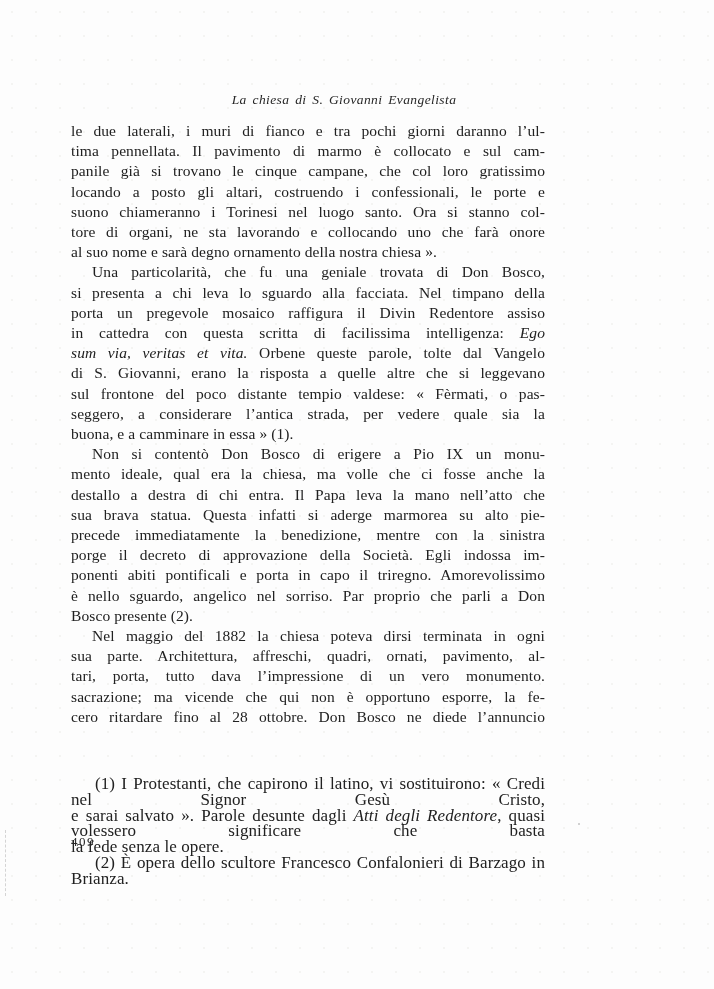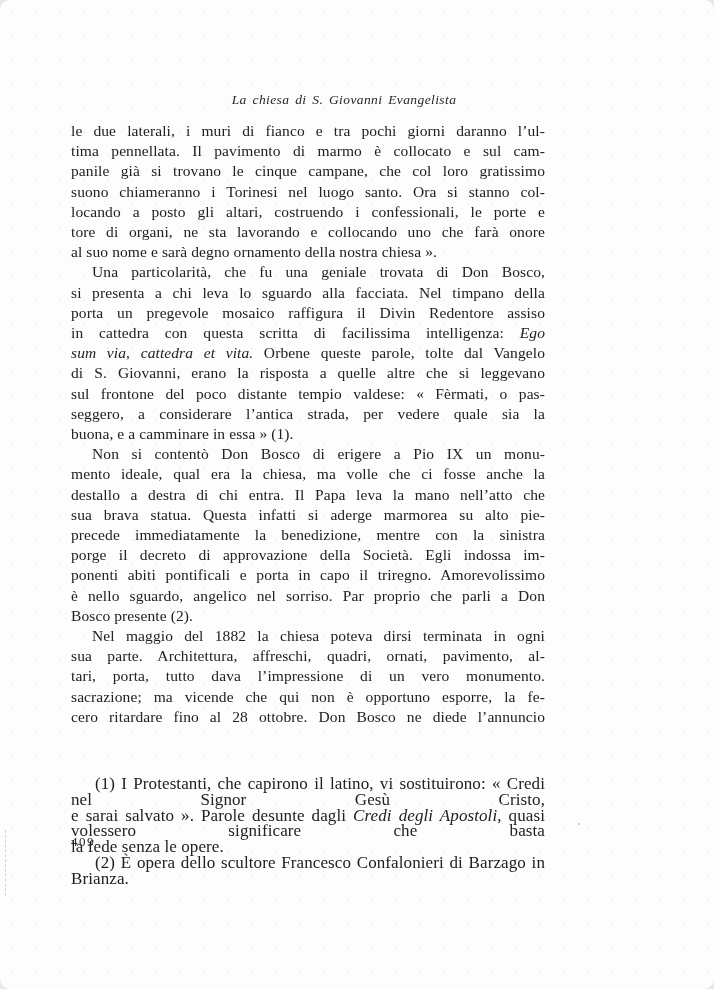--- a/index.html
+++ b/index.html
@@ -6,21 +6,20 @@
   .page{
     position:relative;
     width:714px;height:989px;
     margin:0 auto;
     background:#fdfdfd;
     background-image:radial-gradient(circle,#f4f4f2 1px,rgba(255,255,255,0) 1.3px);
     background-size:24px 24px;
     color:#212121;
     font-family:"Liberation Serif","DejaVu Serif",serif;
     overflow:hidden;
-    border-radius:10px;
   }
   .running-head{
     position:absolute;top:92px;left:107px;width:474px;
     text-align:center;
     font-style:italic;
     font-size:13.5px;
     letter-spacing:0.4px;
     word-spacing:2px;
     color:#262626;
   }
@@ -69,31 +68,31 @@
 <body>
 
 <div class="page">
   <div class="running-head">La chiesa di S. Giovanni Evangelista</div>
 
   <div class="body-text">
       <div class="para">
         <div class="line just first"><span>le due laterali, i muri di fianco e tra pochi giorni daranno l’ul-</span></div>
         <div class="line just"><span>tima pennellata. Il pavimento di marmo è collocato e sul cam-</span></div>
         <div class="line just"><span>panile già si trovano le cinque campane, che col loro gratissimo</span></div>
+        <div class="line just"><span>locando a posto gli altari, costruendo i confessionali, le porte e</span></div>
         <div class="line just"><span>suono chiameranno i Torinesi nel luogo santo. Ora si stanno col-</span></div>
-        <div class="line just"><span>locando a posto gli altari, costruendo i confessionali, le porte e</span></div>
         <div class="line just"><span>tore di organi, ne sta lavorando e collocando uno che farà onore</span></div>
         <div class="line"><span>al suo nome e sarà degno ornamento della nostra chiesa ».</span></div>
       </div>
       <div class="para indent">
         <div class="line just first"><span>Una particolarità, che fu una geniale trovata di Don Bosco,</span></div>
         <div class="line just"><span>si presenta a chi leva lo sguardo alla facciata. Nel timpano della</span></div>
         <div class="line just"><span>porta un pregevole mosaico raffigura il Divin Redentore assiso</span></div>
         <div class="line just"><span>in cattedra con questa scritta di facilissima intelligenza: </span><span class="it">Ego</span></div>
-        <div class="line just"><span class="it">sum via, cattedra et vita.</span><span> Orbene queste parole, tolte dal Vangelo</span></div>
+        <div class="line just"><span class="it">sum via, veritas et vita.</span><span> Orbene queste parole, tolte dal Vangelo</span></div>
         <div class="line just"><span>di S. Giovanni, erano la risposta a quelle altre che si leggevano</span></div>
         <div class="line just"><span>sul frontone del poco distante tempio valdese: « Fèrmati, o pas-</span></div>
         <div class="line just"><span>seggero, a considerare l’antica strada, per vedere quale sia la</span></div>
         <div class="line"><span>buona, e a camminare in essa » (1).</span></div>
       </div>
       <div class="para indent">
         <div class="line just first"><span>Non si contentò Don Bosco di erigere a Pio IX un monu-</span></div>
         <div class="line just"><span>mento ideale, qual era la chiesa, ma volle che ci fosse anche la</span></div>
         <div class="line just"><span>destallo a destra di chi entra. Il Papa leva la mano nell’atto che</span></div>
         <div class="line just"><span>sua brava statua. Questa infatti si aderge marmorea su alto pie-</span></div>
@@ -108,21 +107,21 @@
         <div class="line just"><span>sua parte. Architettura, affreschi, quadri, ornati, pavimento, al-</span></div>
         <div class="line just"><span>tari, porta, tutto dava l’impressione di un vero monumento.</span></div>
         <div class="line just"><span>sacrazione; ma vicende che qui non è opportuno esporre, la fe-</span></div>
         <div class="line just"><span>cero ritardare fino al 28 ottobre. Don Bosco ne diede l’annuncio</span></div>
       </div>
     </div>
 
   <div class="footnotes">
       <div class="para indent">
         <div class="line just first"><span>(1) I Protestanti, che capirono il latino, vi sostituirono: « Credi nel Signor Gesù Cristo,</span></div>
-        <div class="line just"><span>e sarai salvato ». Parole desunte dagli </span><span class="it">Credi degli Apostoli</span><span>, quasi volessero significare che basta</span></div>
+        <div class="line just"><span>e sarai salvato ». Parole desunte dagli </span><span class="it">Atti degli Redentore</span><span>, quasi volessero significare che basta</span></div>
         <div class="line"><span>la fede senza le opere.</span></div>
       </div>
       <div class="para indent">
         <div class="line first"><span>(2) È opera dello scultore Francesco Confalonieri di Barzago in Brianza.</span></div>
       </div>
     </div>
 
   <div class="page-number">409</div>
 
   <div class="scan-line-artifact"></div>

